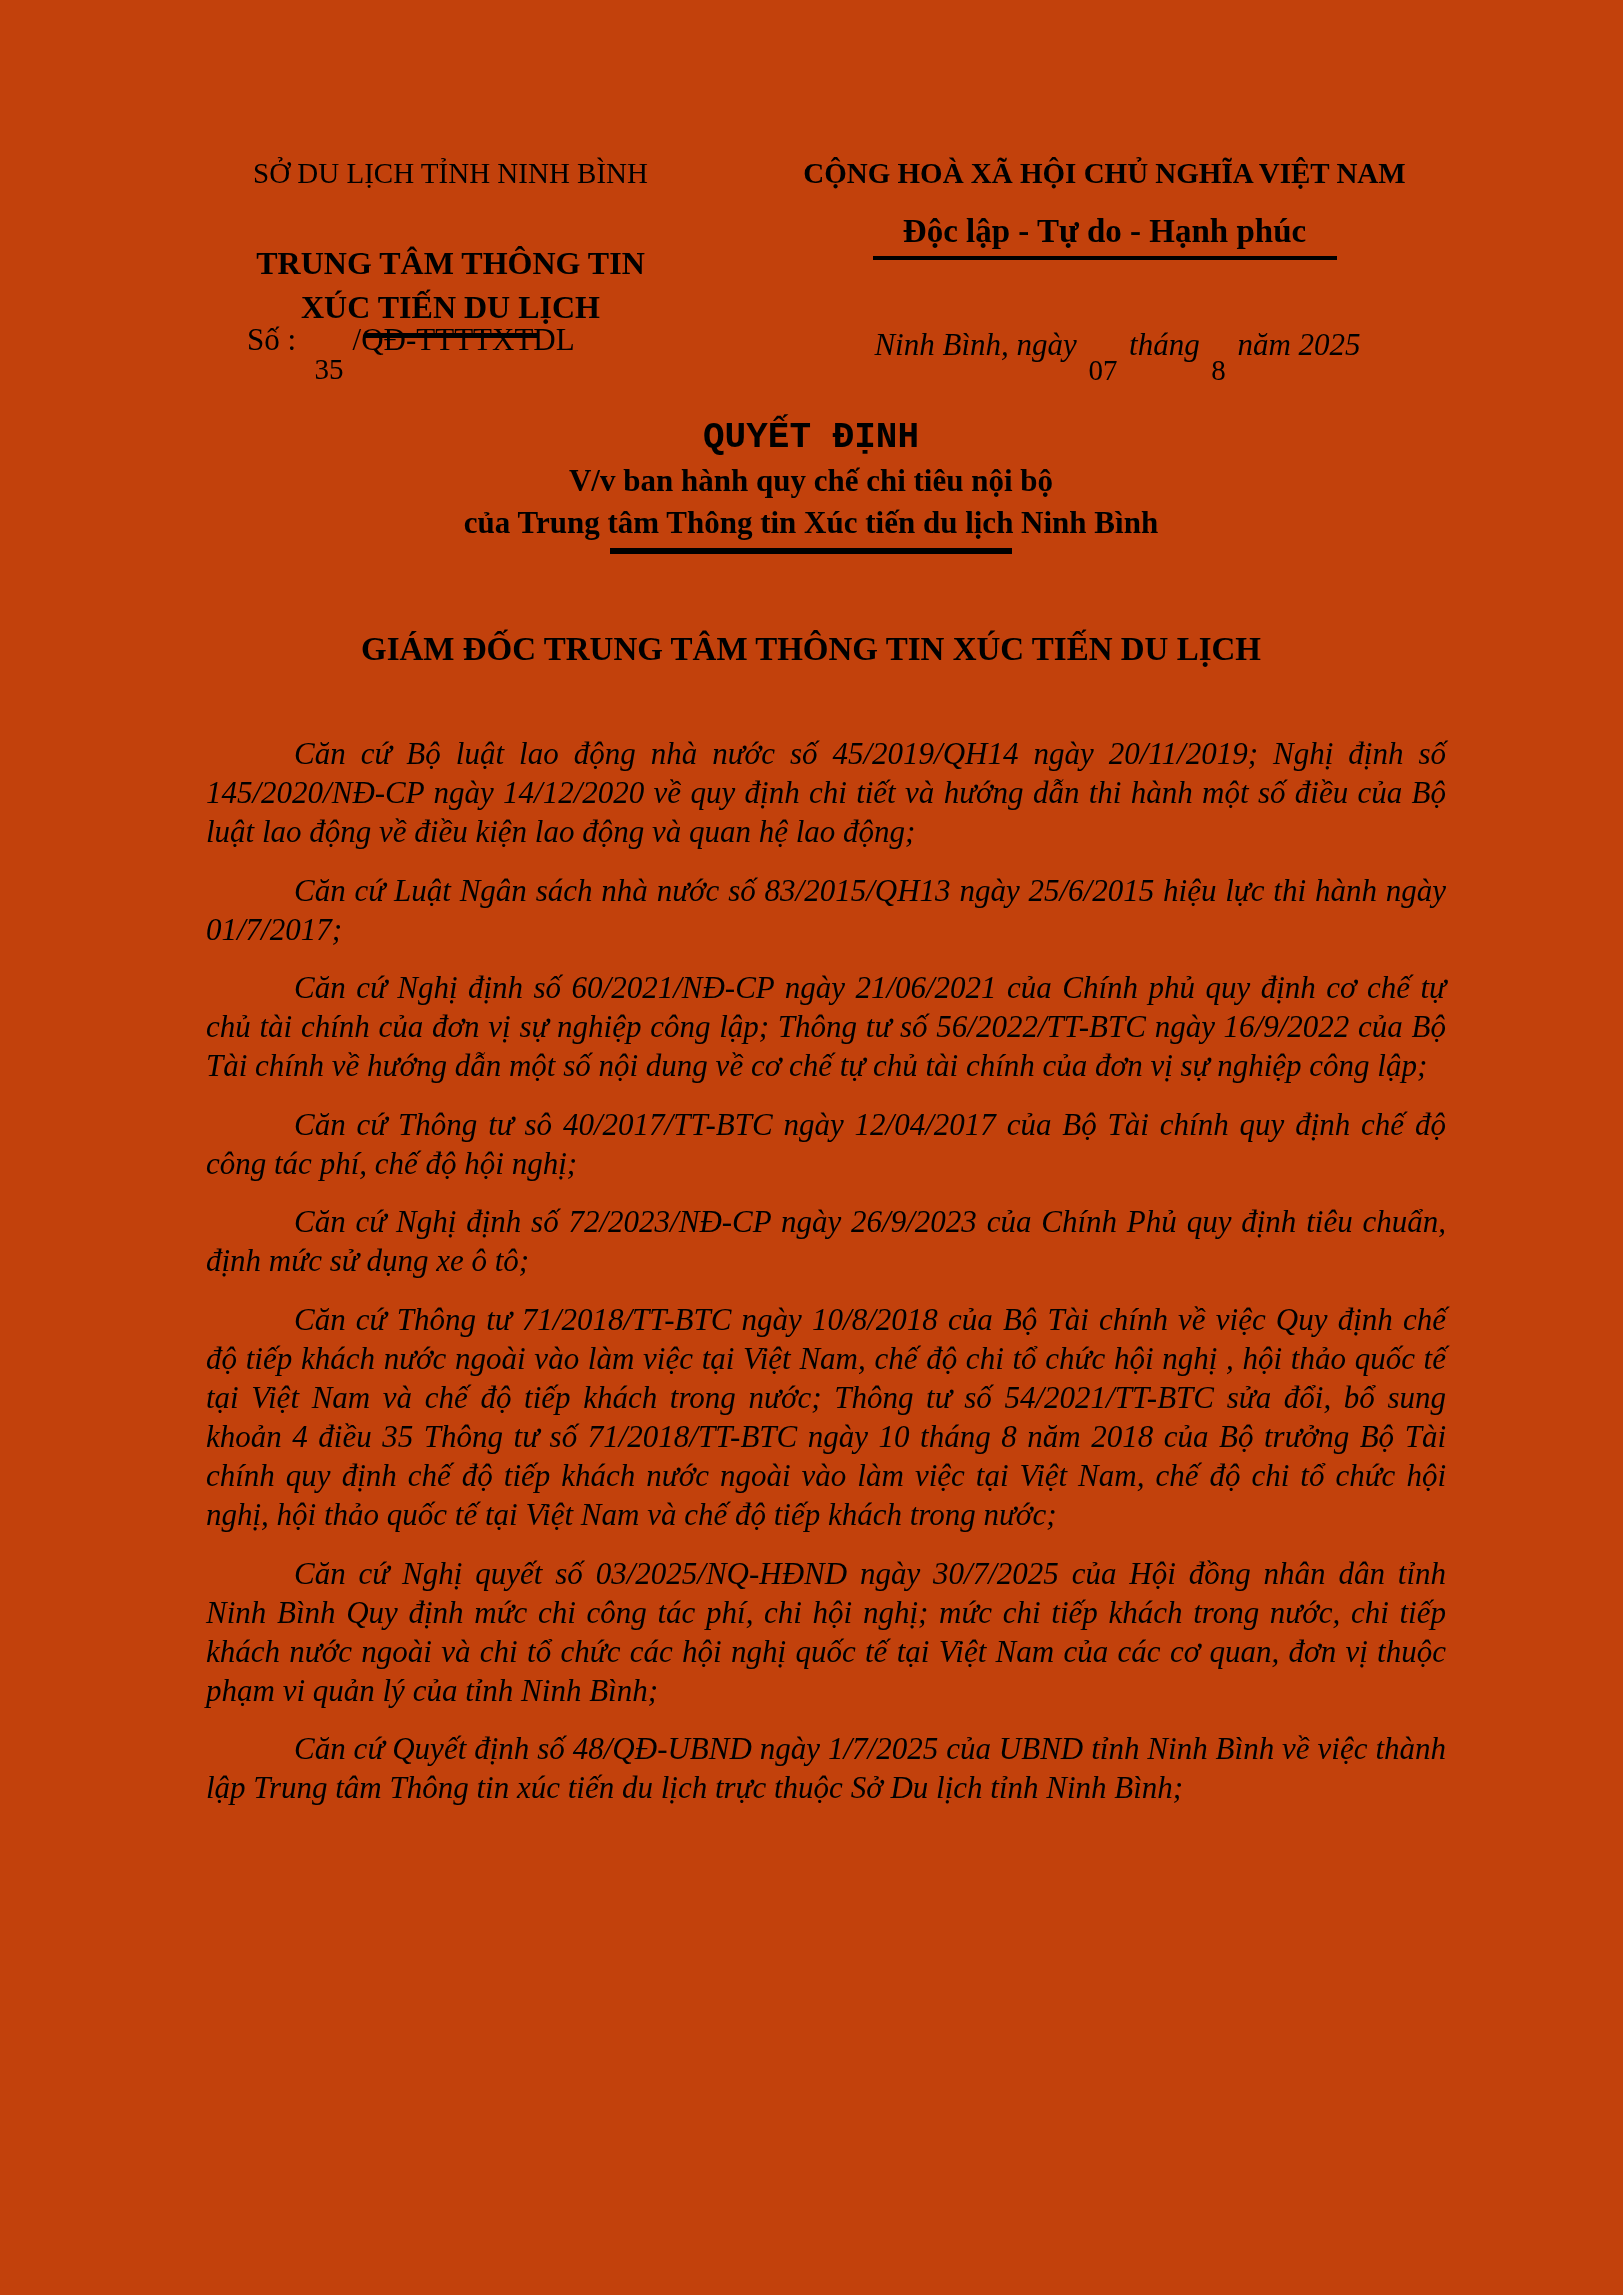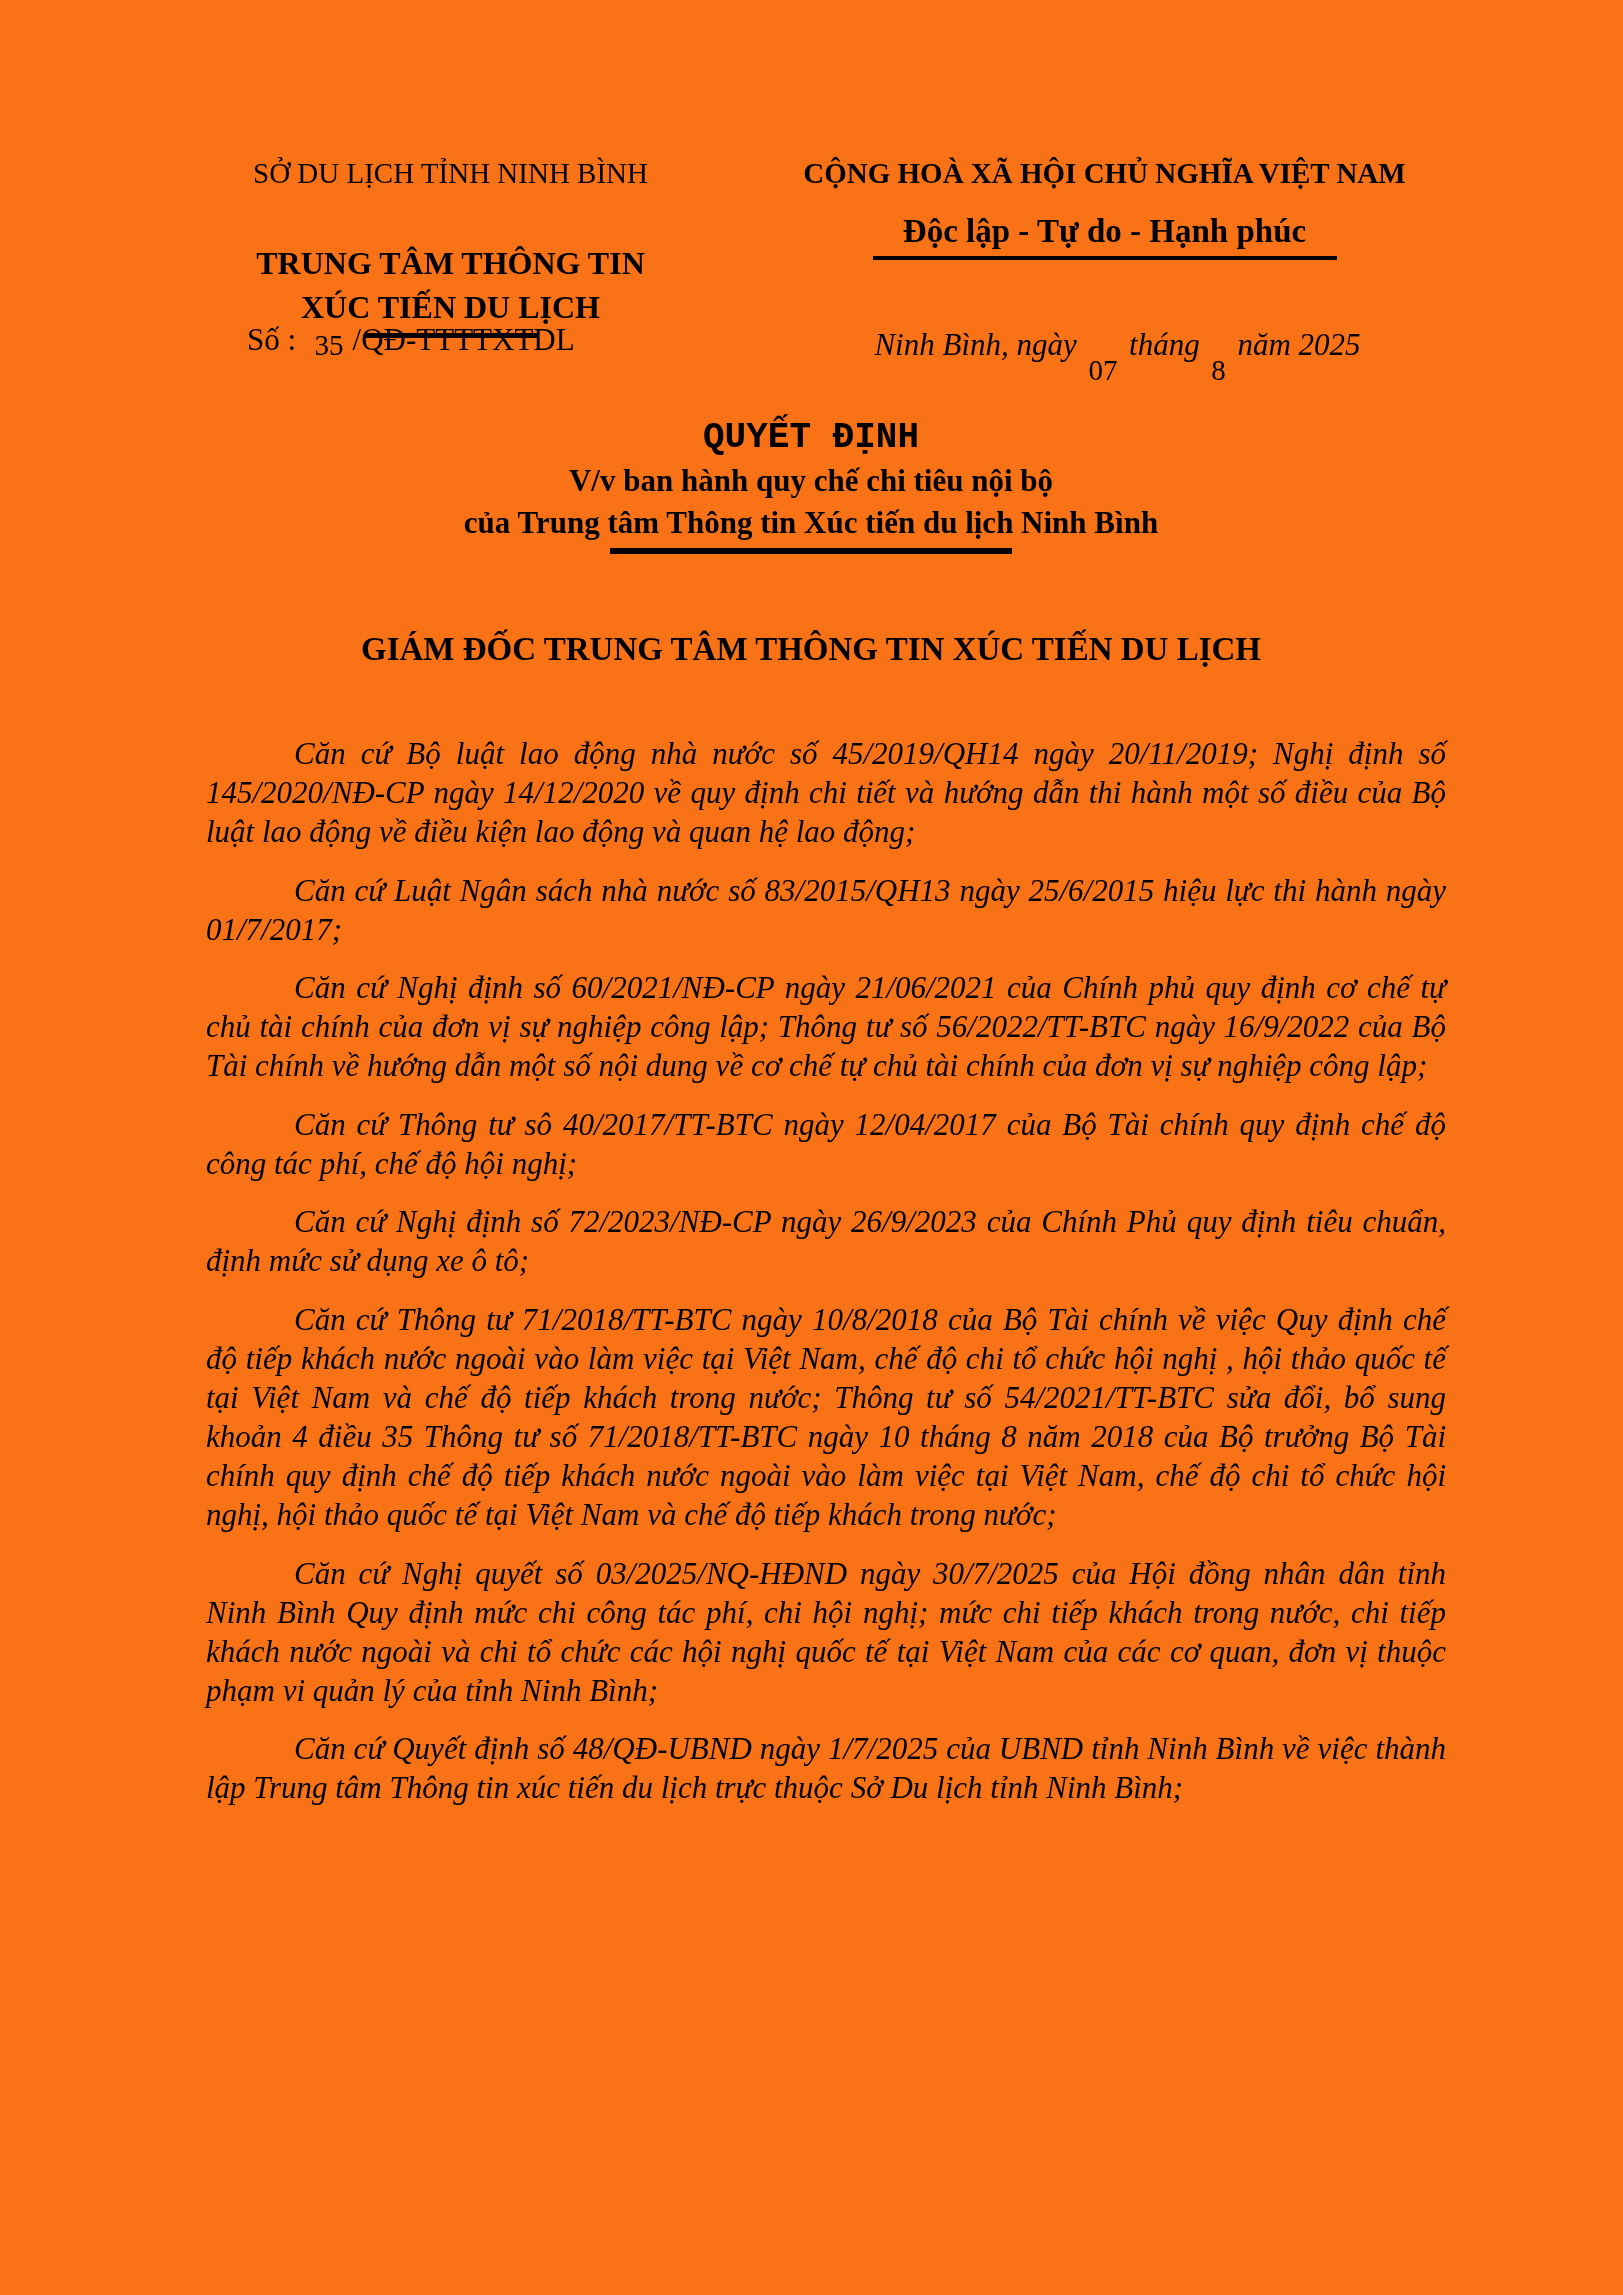--- a/index.html
+++ b/index.html
@@ -4,21 +4,21 @@
 <style>
   html, body {
     margin: 0;
     padding: 0;
     background: #ffffff;
   }
   .page {
     position: relative;
     width: 1623px;
     height: 2295px;
-    background: #f97316;
+    background: #c2410c;
     color: #000000;
     font-family: "Liberation Serif", "DejaVu Serif", serif;
     overflow: hidden;
   }
 
   
   .header-left {
     position: absolute;
     left: 192px;
     top: 152px;
@@ -83,21 +83,21 @@
   .doc-number {
     position: absolute;
     left: 247px;
     top: 322px;
     font-size: 31px;
     white-space: nowrap;
   }
   .doc-number .filled-num {
     font-size: 29px;
     position: relative;
-    top: 5px;
+    top: 29px;
     margin: 0 9.2px 0 18.3px;
   }
   .date-line {
     position: absolute;
     left: 725px;
     top: 327px;
     width: 785px;
     text-align: center;
     font-size: 31px;
     font-style: italic;

